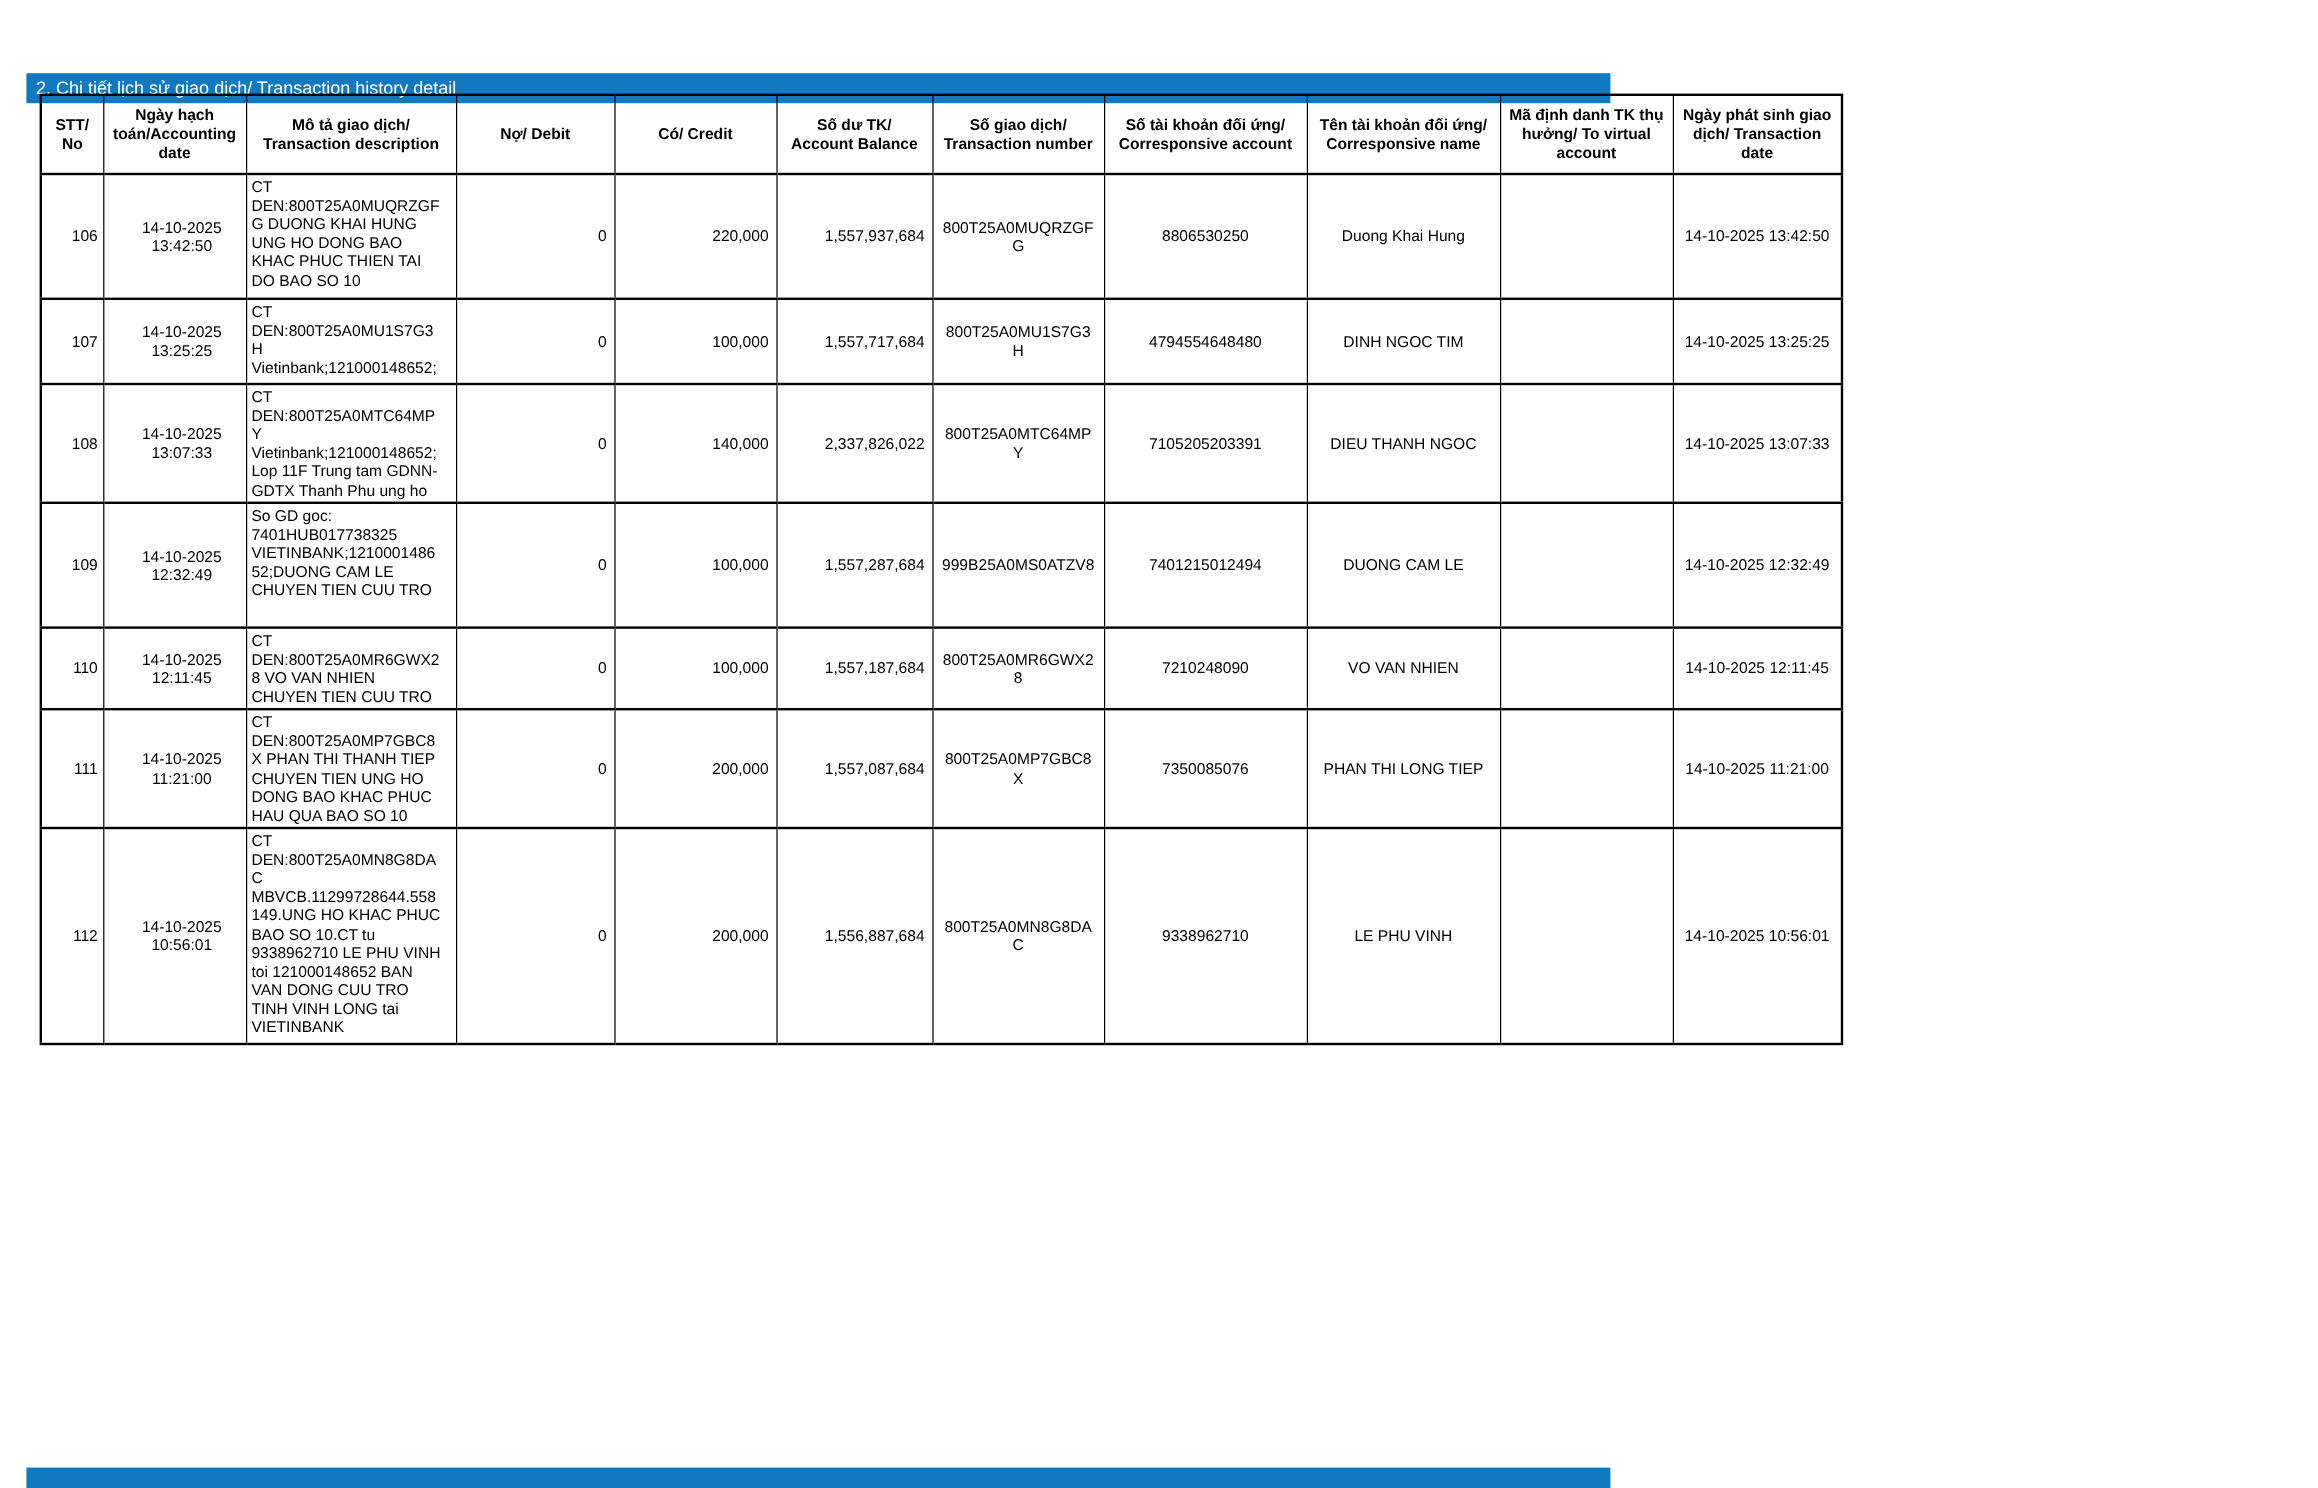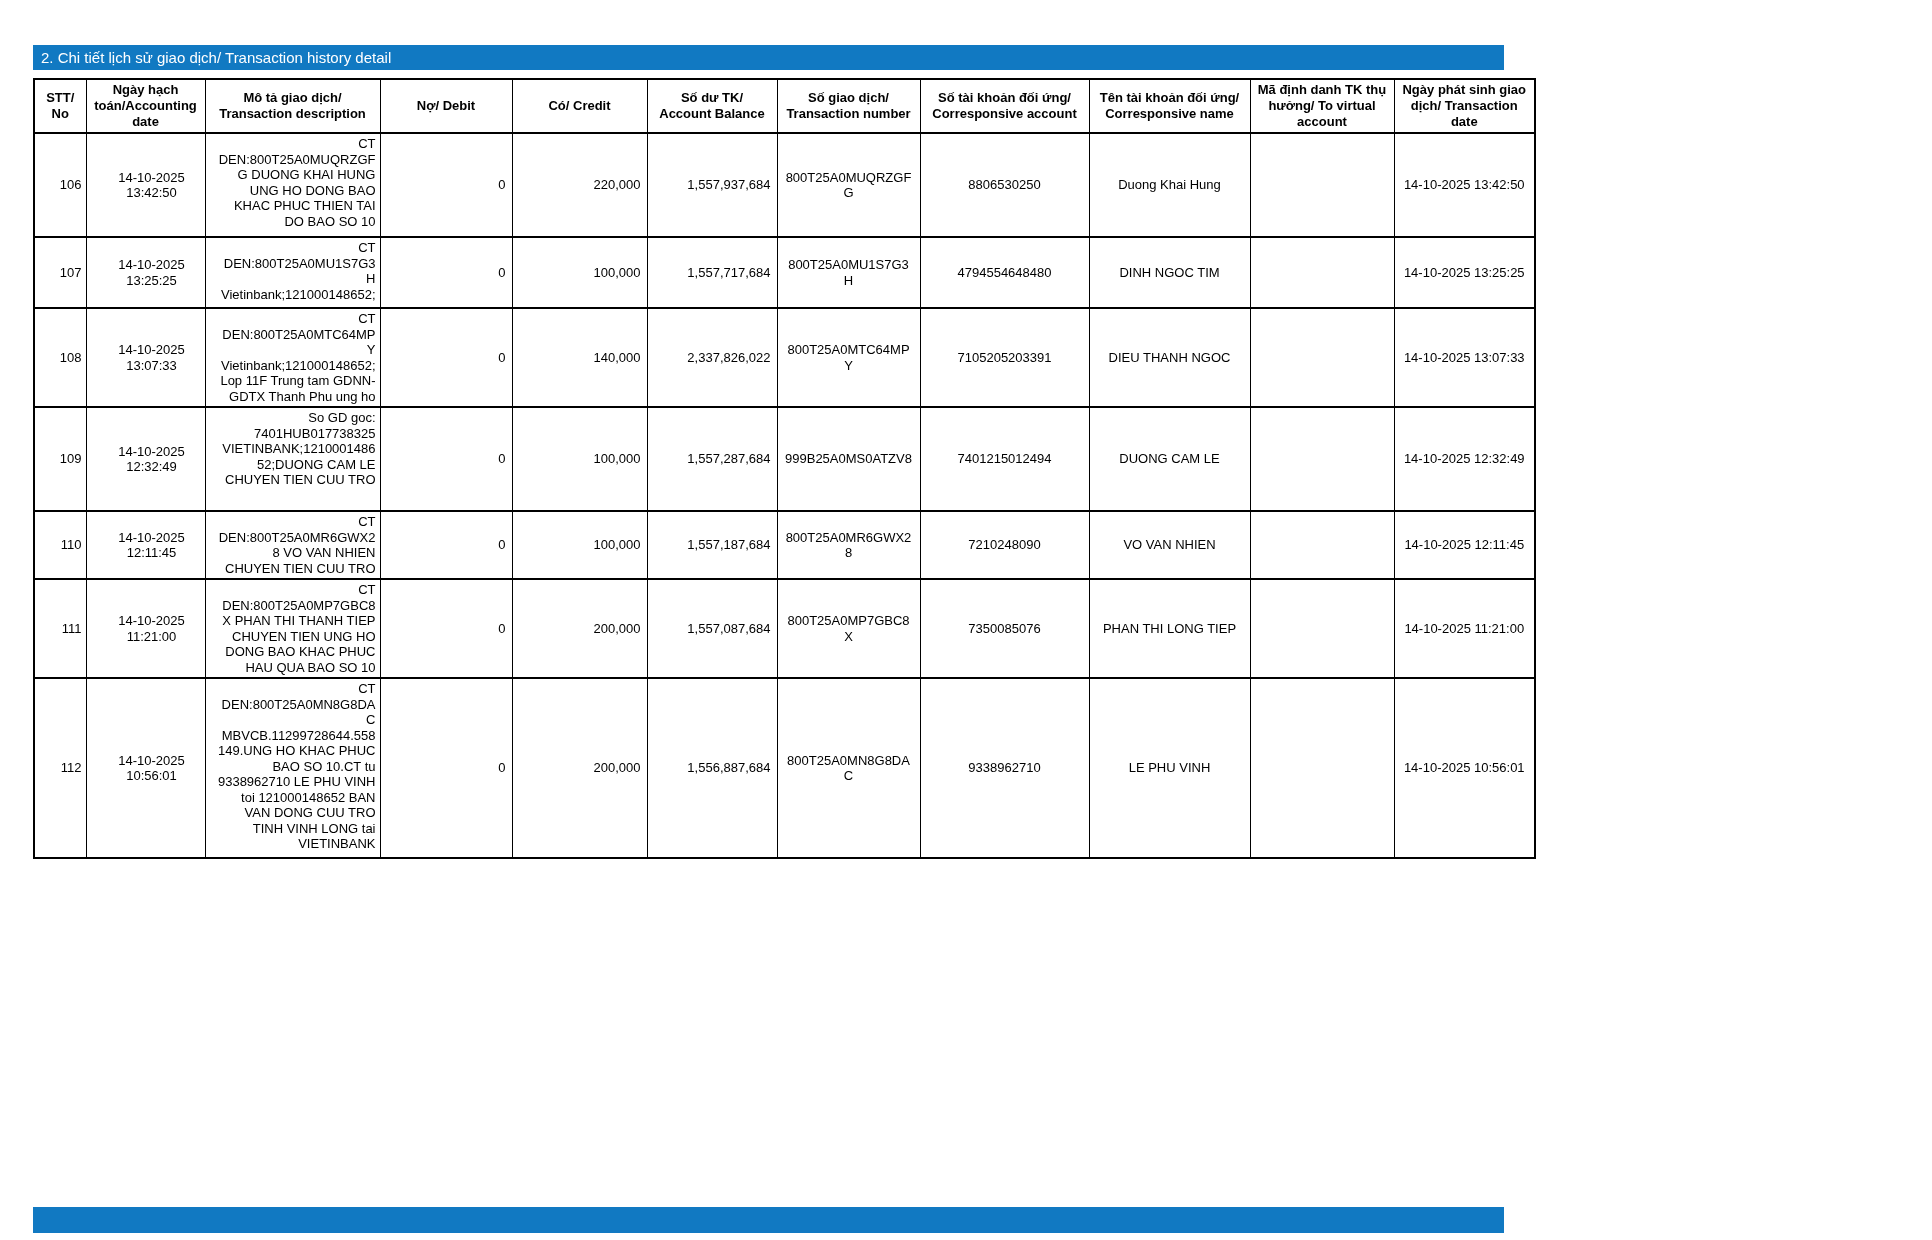--- a/index.html
+++ b/index.html
@@ -1,44 +1,44 @@
 <!DOCTYPE html>
 <html><head>
 <meta charset="utf-8">
 <style>
   html,body{margin:0;padding:0;}
   body{
     width:1932px;height:1240px;position:relative;background:#ffffff;
     font-family:"Liberation Sans","DejaVu Sans",sans-serif;color:#000;
   }
   .section-bar{
-    position:absolute;left:33px;width:1471px;height:25px;
+    position:absolute;left:22px;width:1320px;height:25px;
     background:#1179c2;color:#fff;font-size:15px;line-height:25px;
-    padding-left:8px;box-sizing:border-box;white-space:nowrap;
+    padding-left:8px;box-sizing:border-box;white-space:nowrap;margin-top:16px;
   }
   #title-bar{top:45px;}
   #footer-bar{top:1207px;height:26px;}
   #txn-table-wrap{position:absolute;left:33px;top:78px;}
   table{
     border-collapse:collapse;table-layout:fixed;width:1501px;
     border:2px solid #000;font-size:13px;
   }
   th,td{
     border-left:1px solid #000;border-right:1px solid #000;
     border-top:2px solid #000;border-bottom:2px solid #000;
     padding:2px 4px;box-sizing:border-box;vertical-align:middle;
     overflow:hidden;
   }
   th{font-weight:bold;text-align:center;line-height:16px;white-space:pre-line;}
   td{line-height:15.5px;}
-  tr.hdr{height:54px;}
+  tr.hdr{height:66px;}
   .pre{white-space:pre-line;}
   .c-no{text-align:right;}
   .c-date{text-align:center;padding-left:16px;}
-  .c-desc{text-align:right;vertical-align:top;}
+  .c-desc{text-align:left;vertical-align:top;}
   .c-debit,.c-credit,.c-bal{text-align:right;padding-right:6px;}
   .c-txn,.c-acct,.c-name,.c-virt,.c-tdate{text-align:center;}
   .c-tdate{white-space:nowrap;}
   tr.r0{height:104px;} tr.r1{height:71px;} tr.r2{height:92px;}
   tr.r3{height:104px;} tr.r4{height:68px;} tr.r5{height:95px;}
   tr.r6{height:180px;}
 </style>
 </head>
 <body>
 

